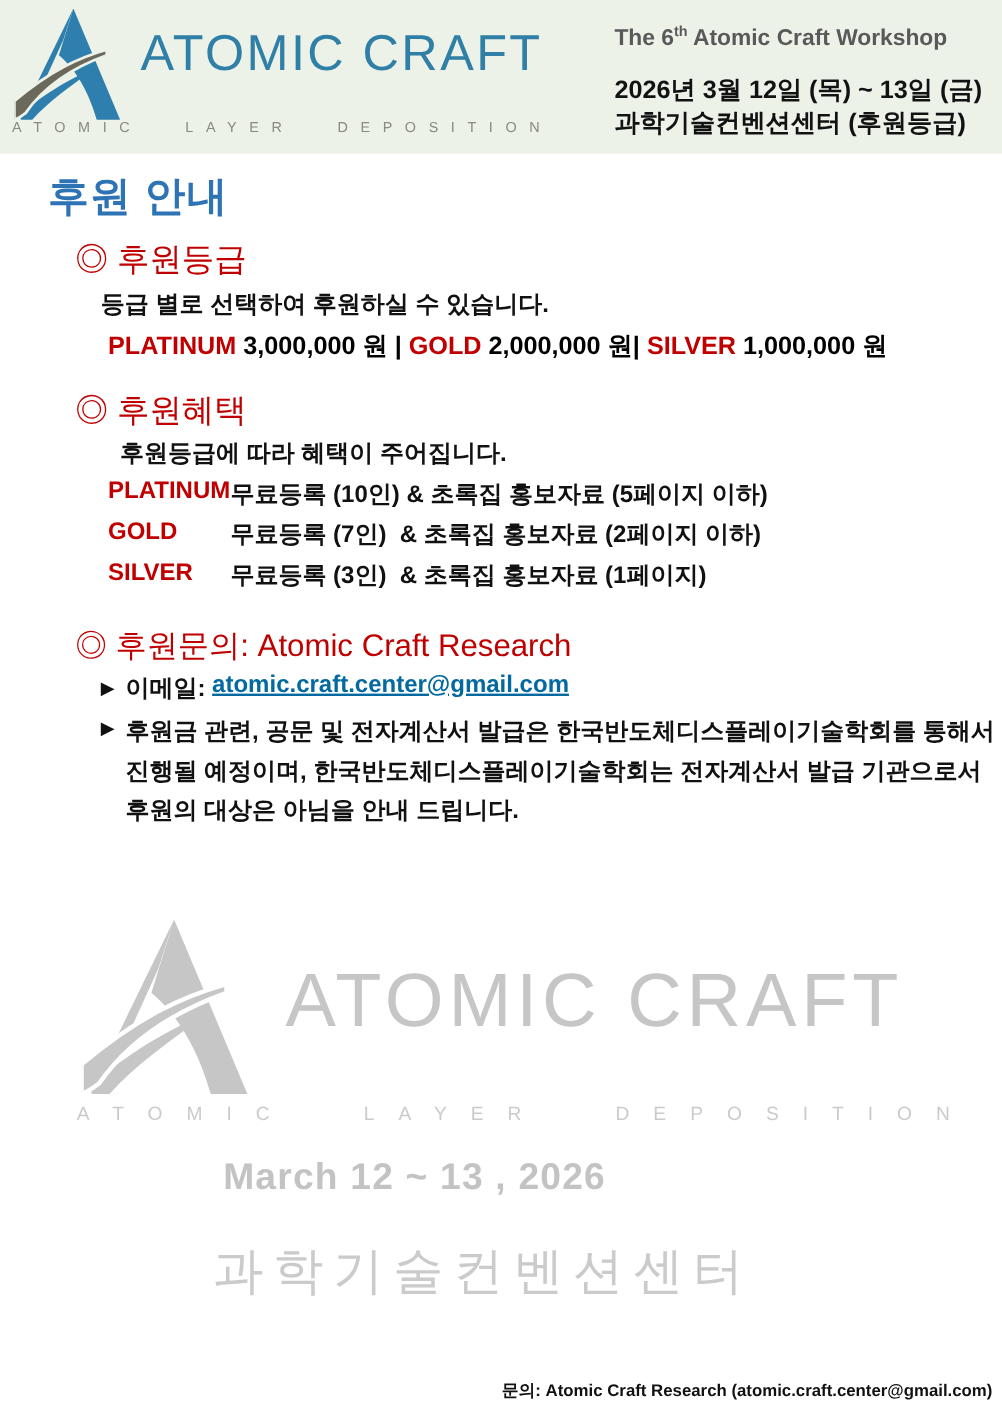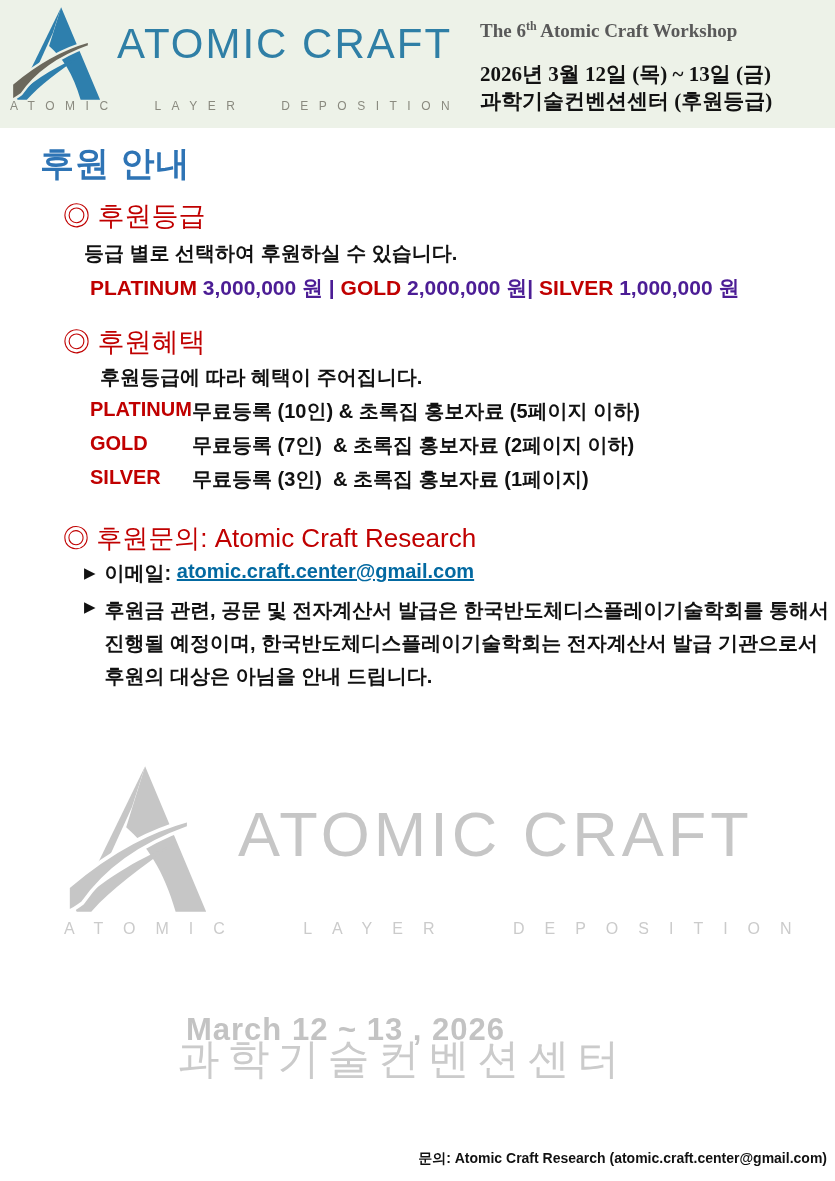--- a/index.html
+++ b/index.html
@@ -19,39 +19,39 @@
   .logo-name {
     position:absolute; left:117px; top:20px;
     font-size:42px; font-weight:400; letter-spacing:2px;
     color:#2f7fa6; white-space:nowrap;
   }
   .logo-tagline {
     position:absolute; left:10px; top:99px;
     font-size:12px; color:#8a8a7f;
     letter-spacing:10.5px; word-spacing:22px; white-space:nowrap;
   }
-  .event { position:absolute; left:480px; top:19px;font-family:Liberation Serif, serif; }
+  .event { position:absolute; left:512px; top:19px; }
   .event-title { font-size:19px; font-weight:700; color:#595959; }
   .event-title sup { font-size:12px; }
   .event-date { margin-top:19px; font-size:21px; font-weight:700; color:#121212; line-height:27px; white-space:nowrap; }
   .event-venue { font-size:21px; font-weight:700; color:#121212; line-height:27px; white-space:nowrap; }
 
   
   .abs { position:absolute; white-space:nowrap; }
   .page-title { left:40px; top:141px; font-size:34px; font-weight:700; color:#2e74b5; letter-spacing:1px; }
   .sec-head { font-size:27px; font-weight:400; color:#c00000; }
   .sh1 { left:63px; top:198px; }
   .sh2 { left:63px; top:324px; }
   .sh3 { left:63px; top:521px; font-size:26px; }
   .body-line { font-size:20px; font-weight:700; color:#111111; }
   .intro1 { left:84px; top:240px; }
   .intro2 { left:100px; top:364px; }
   .price-line { left:90px; top:274px; font-size:21px; font-weight:700; color:#111111; }
   .price-line .tier { color:#c00000; }
-  .price-line .amount { color:#4c1d95; white-space:pre; }
+  .price-line .amount { color:#000000; white-space:pre; }
   .brow { position:absolute; left:90px; display:flex; }
   .brow .tlabel { width:102px; font-size:20px; font-weight:700; color:#c00000; flex:none; }
   .brow .btext { font-size:20px; font-weight:700; color:#111111; white-space:pre; }
   .r1 { top:398px; } .r2 { top:432px; } .r3 { top:466px; }
 
   .bullet { position:absolute; left:84px; display:flex; align-items:flex-start; }
   .b1 { top:560px; }
   .b2 { top:594px; }
   .marker { font-size:15px; color:#111111; margin-right:9px; margin-top:4px; flex:none; }
   .email-label { font-size:20px; font-weight:700; color:#111111; white-space:pre; }
@@ -65,21 +65,21 @@
     position:absolute; left:238px; top:798px;
     font-size:63px; font-weight:400; letter-spacing:4px;
     color:#c6c6c6; white-space:nowrap;
   }
   .wm-tagline {
     position:absolute; left:64px; top:920px;
     font-size:16px; color:#cbcbcb;
     letter-spacing:20px; word-spacing:34px; white-space:nowrap;
   }
   .wm-date {
-    position:absolute; left:0; top:1012px; width:691px; text-align:center;
+    position:absolute; left:0; top:963px; width:691px; text-align:center;
     font-size:31px; font-weight:700; color:#c3c3c3; letter-spacing:1px;
   }
   .wm-venue {
     position:absolute; left:0; top:1031px; width:805px; text-align:center;
     font-size:42px; font-weight:400; color:#cbcbcb; letter-spacing:8px;
   }
 
   
   .footer {
     position:absolute; right:8px; top:1150px;

